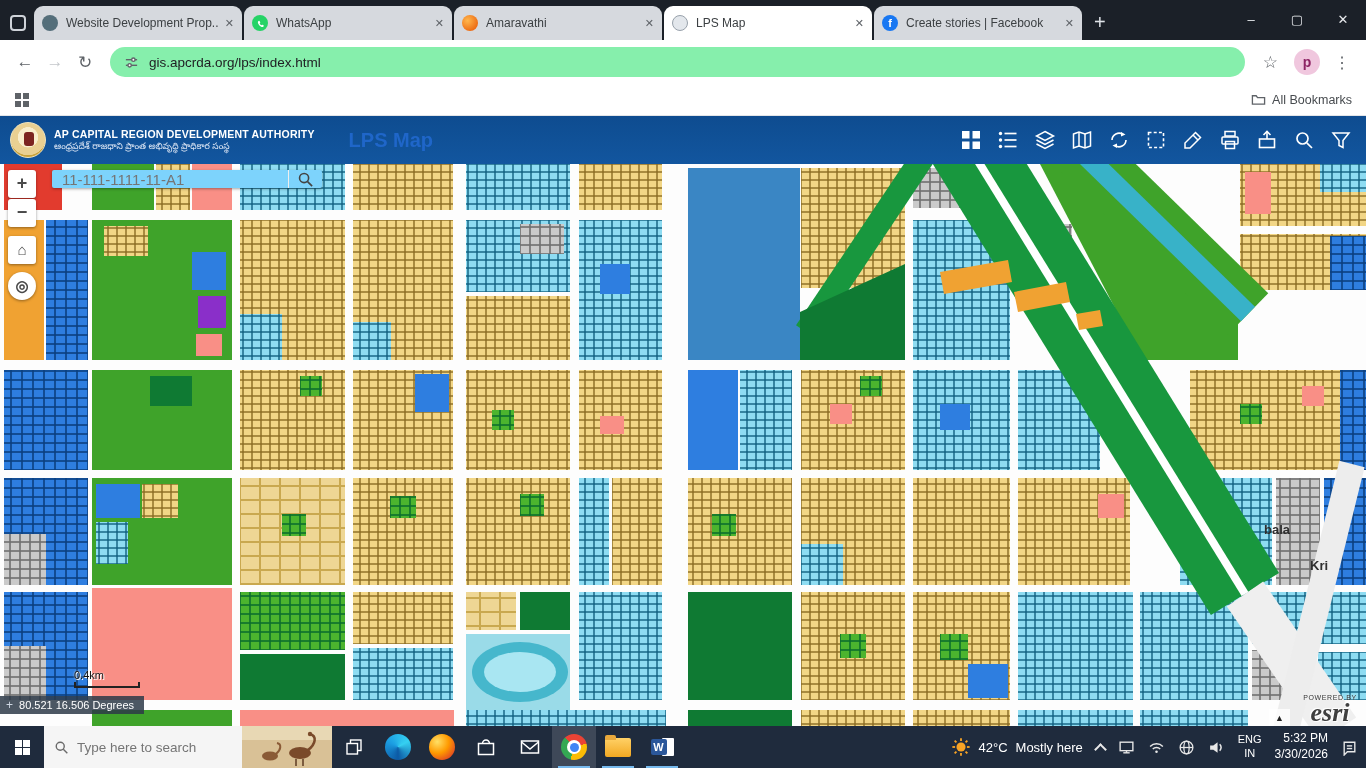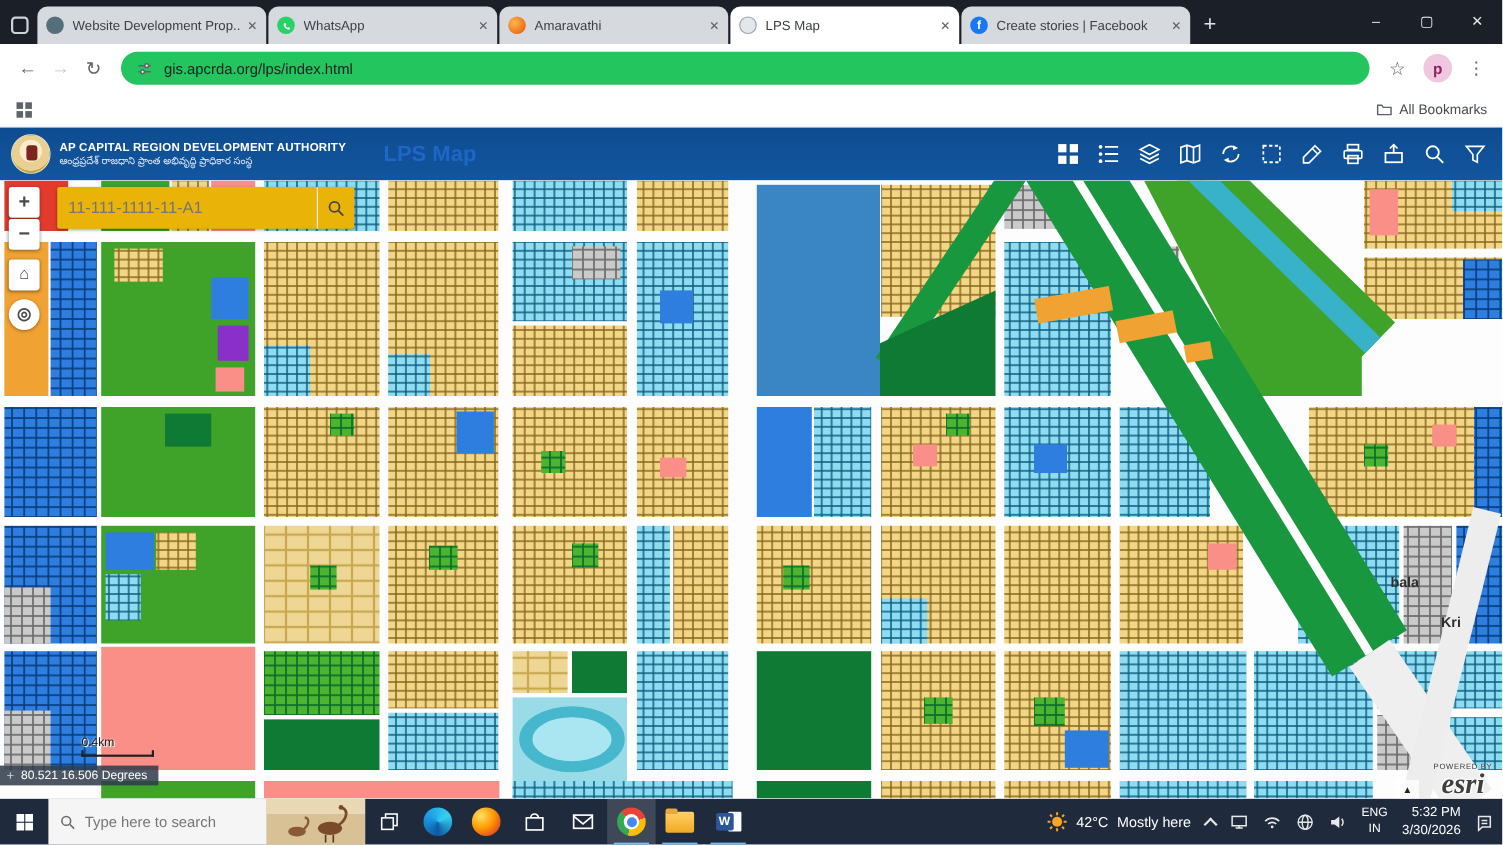--- a/index.html
+++ b/index.html
@@ -20,21 +20,21 @@
   .fv-lps{background:#e3e7ec;border:1px solid #98a1ab}
   .fv-fb{background:#1877f2;color:#fff;font-weight:bold;font-size:11px}
   .newtab{color:#dfe3e8;font-size:20px;margin:0 10px 8px;line-height:1}
   .wincontrols{margin-left:auto;display:flex;align-self:stretch;align-items:center}
   .wincontrols span{width:46px;text-align:center;color:#e8eaed;font-size:13px;line-height:40px}
 
   
   .addressbar{height:44px;background:#fff;display:flex;align-items:center;padding:0 10px}
   .navbtn{width:30px;text-align:center;font-size:17px;color:#5f6368}
   .navbtn.disabled{color:#c4c7cb}
-  .urlpill{flex:1;height:30px;background:#22c55e;border-radius:15px;display:flex;align-items:center;padding:0 14px;gap:10px;margin:0 10px}
+  .urlpill{flex:1;height:30px;background:#86efac;border-radius:15px;display:flex;align-items:center;padding:0 14px;gap:10px;margin:0 10px}
   .url{font-size:13.5px;color:#202124}
   .star{font-size:17px;color:#5f6368;margin:0 8px}
   .avatar{width:26px;height:26px;border-radius:50%;background:#f0c7de;color:#8e2464;display:flex;align-items:center;justify-content:center;font-weight:bold;font-size:14px;margin:0 8px}
   .menu3{color:#5f6368;font-size:16px;margin:0 6px}
 
   
   .bookmarksbar{height:32px;background:#fff;border-bottom:1px solid #e3e5e8;display:flex;align-items:center;padding:0 14px}
   .allbookmarks{margin-left:auto;display:flex;align-items:center;gap:6px;font-size:12.5px;color:#474b4f}
 
   
@@ -45,21 +45,21 @@
   .org-en{font-size:10.5px;font-weight:bold;letter-spacing:.2px}
   .org-te{font-size:9px;color:#dfe8f6}
   .lps-title{margin-left:34px;font-size:20px;font-weight:bold;color:#1f66c9}
   .hdr-tools{margin-left:auto;display:flex;align-items:center;gap:15px;padding-right:4px}
   .hdr-tools svg{display:block}
 
   
   .map{position:relative;height:562px;background:#fdfdfd;overflow:hidden}
   #map-svg{position:absolute;left:0;top:0;font-family:"Liberation Sans",sans-serif}
   .mapbtn{position:absolute;width:28px;height:28px;background:#fff;border-radius:3px;box-shadow:0 1px 3px rgba(0,0,0,.4);color:#4a4a4a;font-size:18px;font-weight:bold;text-align:center;line-height:27px}
-  .searchbox{position:absolute;left:52px;top:6px;width:270px;height:38px;background:#eab308;border-radius:2px;box-shadow:0 1px 3px rgba(0,0,0,.35);display:flex;align-items:center}
+  .searchbox{position:absolute;left:52px;top:6px;width:270px;height:18px;background:#7dd3fc;border-radius:2px;box-shadow:0 1px 3px rgba(0,0,0,.35);display:flex;align-items:center}
   .searchbox input{flex:1;border:none;outline:none;font-size:15px;color:#555;padding:0 10px;background:transparent;font-family:"Liberation Sans",sans-serif}
   .searchbox .sbtn{width:34px;display:flex;align-items:center;justify-content:center;border-left:1px solid #eee;align-self:stretch}
   .scalebar{position:absolute;left:74px;bottom:38px;color:#111;font-size:11px;text-shadow:0 0 2px #fff,1px 1px 0 #fff}
   .scaleline{width:66px;height:6px;border:2px solid #222;border-top:none;margin-top:1px}
   .coords{position:absolute;left:0;bottom:12px;height:18px;background:rgba(45,58,72,.85);color:#fff;font-size:11px;display:flex;align-items:center;gap:6px;padding:0 10px 0 6px}
   .coords .handle{color:#cfd8e3;font-size:12px}
   .attribution{position:absolute;right:76px;bottom:0;height:17px;background:rgba(255,255,255,.75);color:#1c1c1c;font-size:11.5px;display:flex;align-items:center;gap:6px;padding:0 6px;white-space:nowrap;max-width:720px;overflow:hidden}
   .attribution .attr-toggle{font-size:9px;color:#222}
   .esri{position:absolute;right:4px;bottom:2px;width:64px;text-align:center}
   .poweredby{font-size:7px;letter-spacing:.6px;color:#333;text-shadow:0 0 2px #fff}

